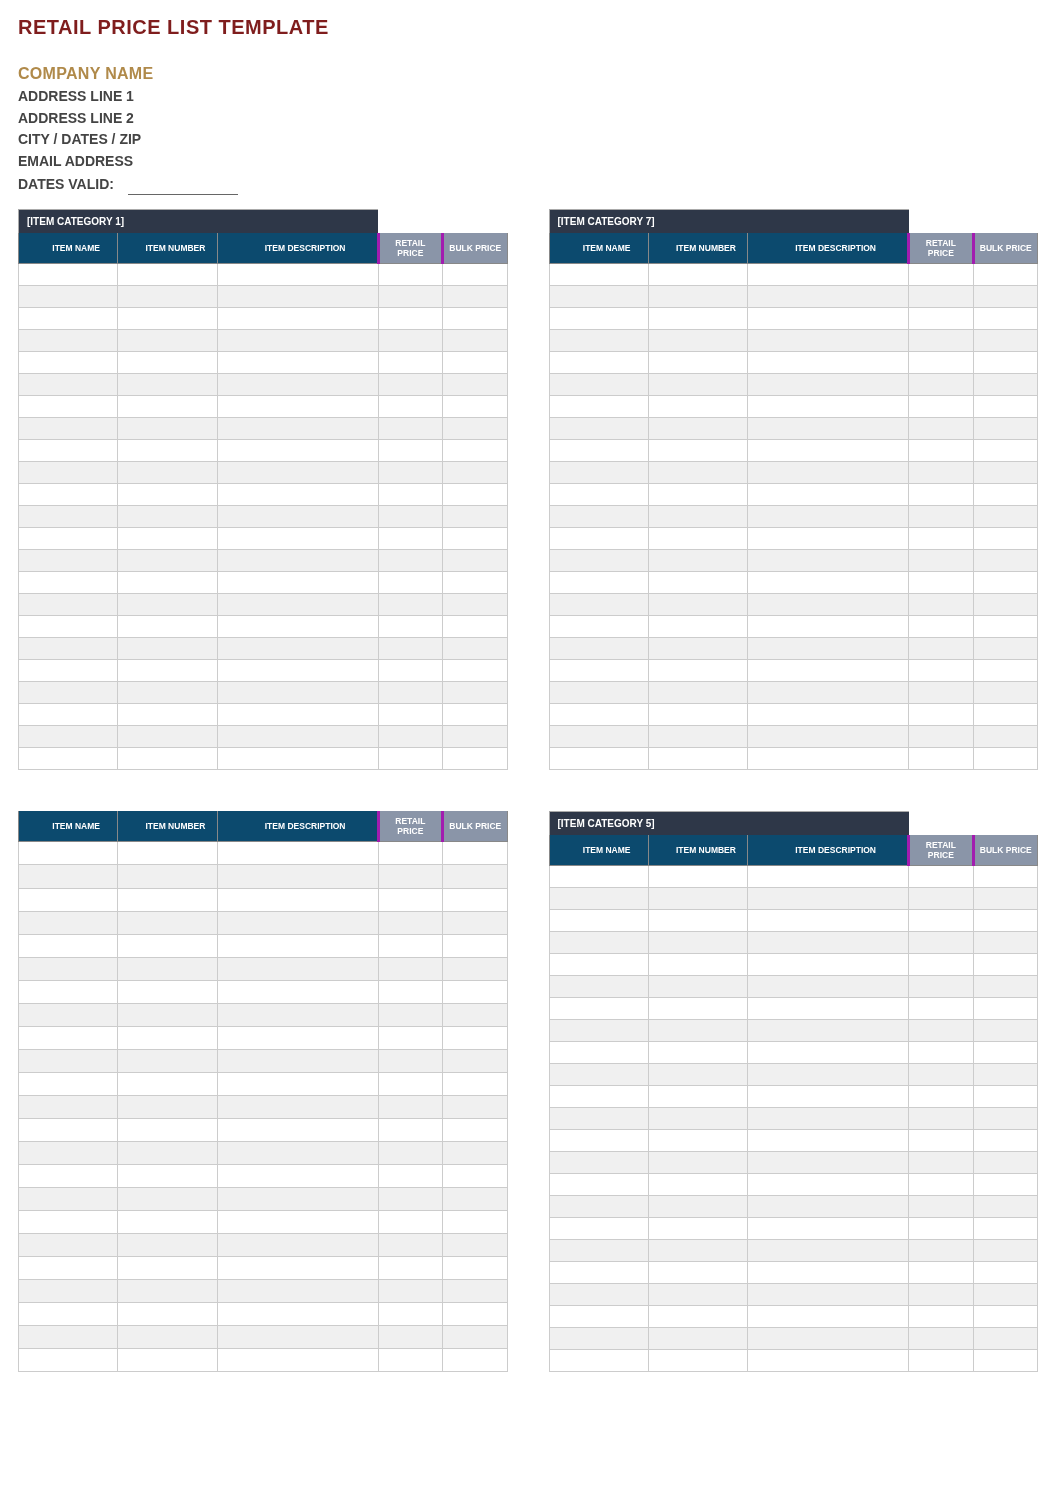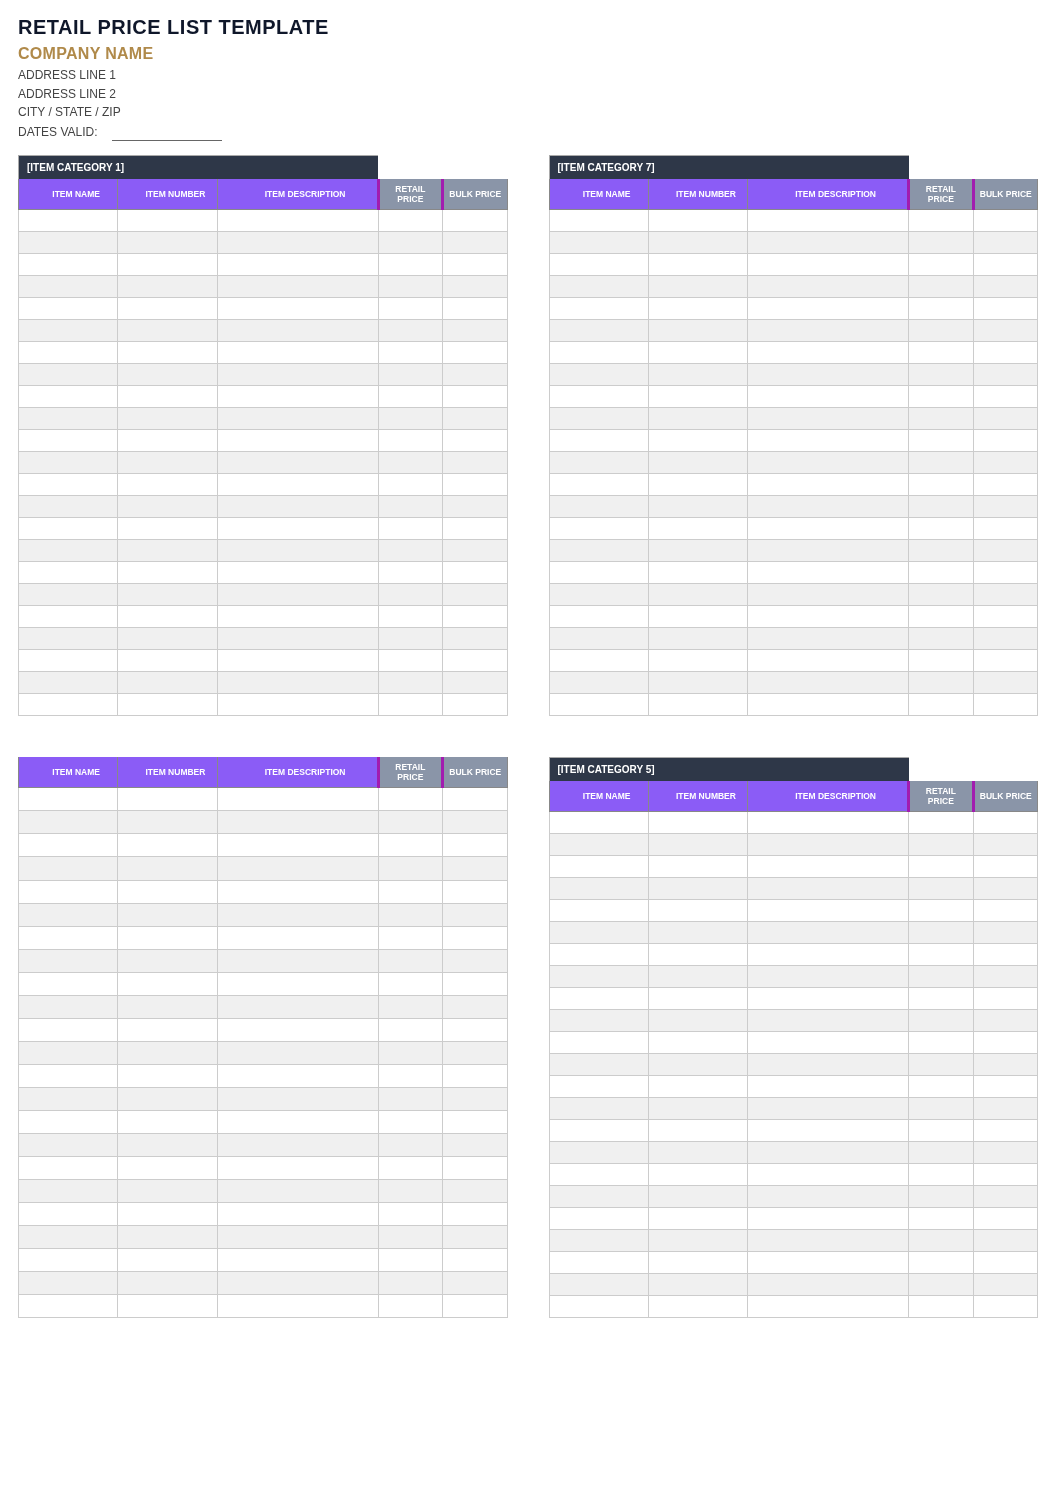--- a/index.html
+++ b/index.html
@@ -3,37 +3,38 @@
 <meta charset="utf-8">
 <style>
   * { box-sizing: border-box; margin: 0; padding: 0; }
   body {
     font-family: Arial, Helvetica, sans-serif;
     background: #fff;
     padding: 16px 18px;
     width: 1056px;
   }
   .page-title {
-    color: #0f172a;
+    color: #7f1d1d;
     font-size: 20px;
     font-weight: 700;
     letter-spacing: 0.5px;
-    margin-bottom: 6px;
+    margin-bottom: 26px;
   }
   .company-name {
     color: #b08a4a;
     font-size: 16px;
     font-weight: 700;
     letter-spacing: 0.3px;
     margin-bottom: 3px;
   }
   .address-line {
     color: #444;
-    font-size: 12px;
+    font-size: 14px;
     line-height: 1.55;
+    font-weight: bold;
   }
   .dates-valid-row {
     display: flex;
     align-items: flex-end;
     gap: 14px;
     margin-top: 1px;
   }
   .dates-line {
     border-bottom: 1px solid #666;
     width: 110px;
@@ -75,21 +76,21 @@
   }
   .col-head th {
     color: #fff;
     font-size: 8.5px;
     font-weight: 700;
     text-align: center;
     padding: 5px 4px;
     border: 1px solid #888;
     border-top: none;
   }
-  .col-head th.dark { background: #8b5cf6; padding-left: 20px; }
+  .col-head th.dark { background: #0c4a6e; padding-left: 20px; }
   .col-head th.light {
     background: #8a95a8;
     border-left: 3px solid #a21caf;
   }
   .price-table td {
     border: 1px solid #ccc;
     height: 22px;
     padding: 0 4px;
     font-size: 10px;
   }
@@ -98,21 +99,22 @@
 </style>
 </head>
 <body>
 
 <div class="page-title">RETAIL PRICE LIST TEMPLATE</div>
 
 <div>
   <div class="company-name">COMPANY NAME</div>
   <div class="address-line">ADDRESS LINE 1</div>
   <div class="address-line">ADDRESS LINE 2</div>
-  <div class="address-line">CITY / STATE / ZIP</div>
+  <div class="address-line">CITY / DATES / ZIP</div>
+  <div class="address-line">EMAIL ADDRESS</div>
   <div class="dates-valid-row">
     <div class="address-line">DATES VALID:</div>
     <div class="dates-line"></div>
   </div>
 </div>
 
 <div class="table-wrap" id="tables">
     <table class="price-table">
       <colgroup>
         <col class="c-name">

